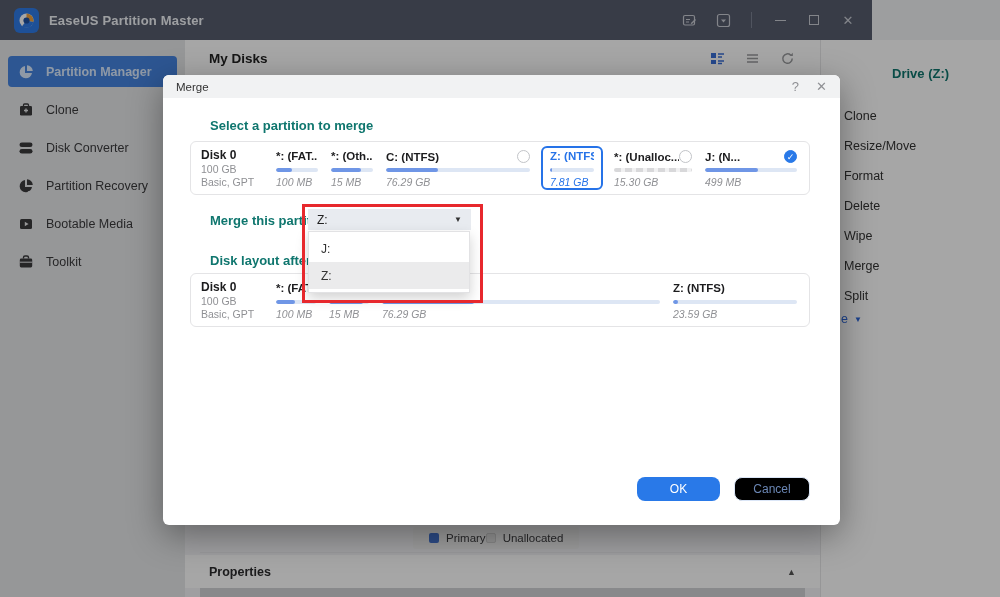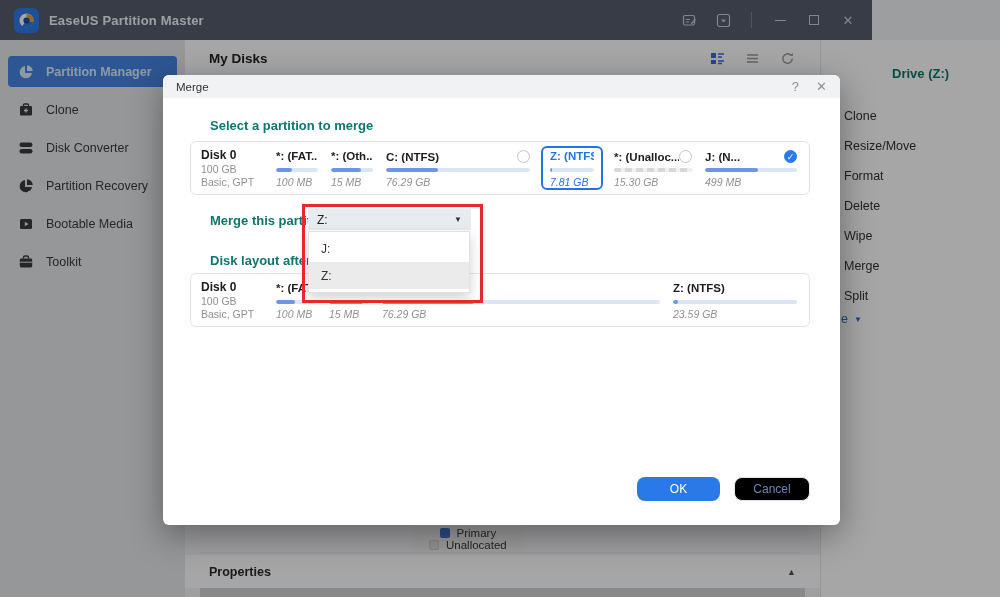--- a/index.html
+++ b/index.html
@@ -24,21 +24,21 @@
   .side-item svg { flex:0 0 auto; }
   .side-item.active { background:var(--active,#4585e0); color:#dcebff; font-weight:bold; }
 
   
   .main { position:absolute; left:185px; top:40px; width:635px; bottom:0; background:#f4f5f7; z-index:4; }
   .main-header { height:38px; background:#ffffff; border-bottom:1px solid #e9eaec; display:flex; align-items:center; padding:0 24px; }
   .main-title { font-size:13.5px; font-weight:bold; color:#222; }
   .mh-icons { margin-left:auto; display:flex; align-items:center; gap:17px; }
   .mh-ic { width:18px; height:18px; display:flex; align-items:center; justify-content:center; cursor:pointer; }
   .legend { position:absolute; left:228px; top:487px; background:#f1f1f2; border-radius:3px; height:22px;
-            display:flex; align-items:center; padding:0 16px;flex-direction:column; }
+            display:flex; align-items:center; padding:0 16px; }
   .leg-item { display:flex; align-items:center; gap:7px; font-size:11.5px; color:#3c3c3e; }
   .leg-sq { width:10px; height:10px; border-radius:2px; }
   .leg-sq.primary { background:#4576d2; }
   .leg-sq.unalloc { background:#e3e3e3; border:1px solid #cfcfcf; }
   .divider { position:absolute; left:15px; right:20px; top:512px; border-top:1px solid #ececee; }
   .properties-bar { position:absolute; left:0; right:0; top:515px; height:33px; background:#ffffff;
                     display:flex; align-items:center; padding:0 24px; }
   .properties-bar span.lbl { font-size:12.5px; font-weight:bold; color:#2b2b2d; }
   .prop-caret { margin-left:auto; font-size:9px; color:#555; }
   .bottom-band { position:absolute; left:15px; right:15px; top:548px; height:9px; background:#d2d3d6; }

